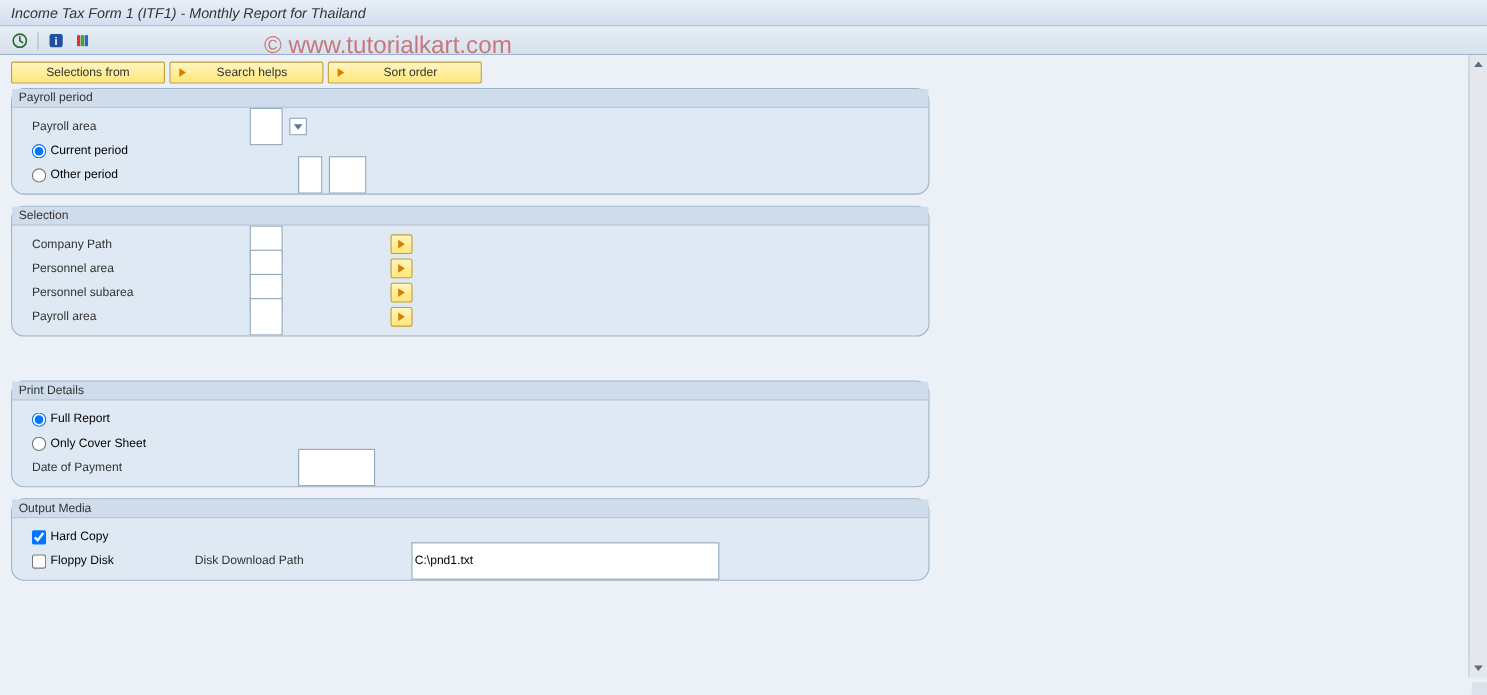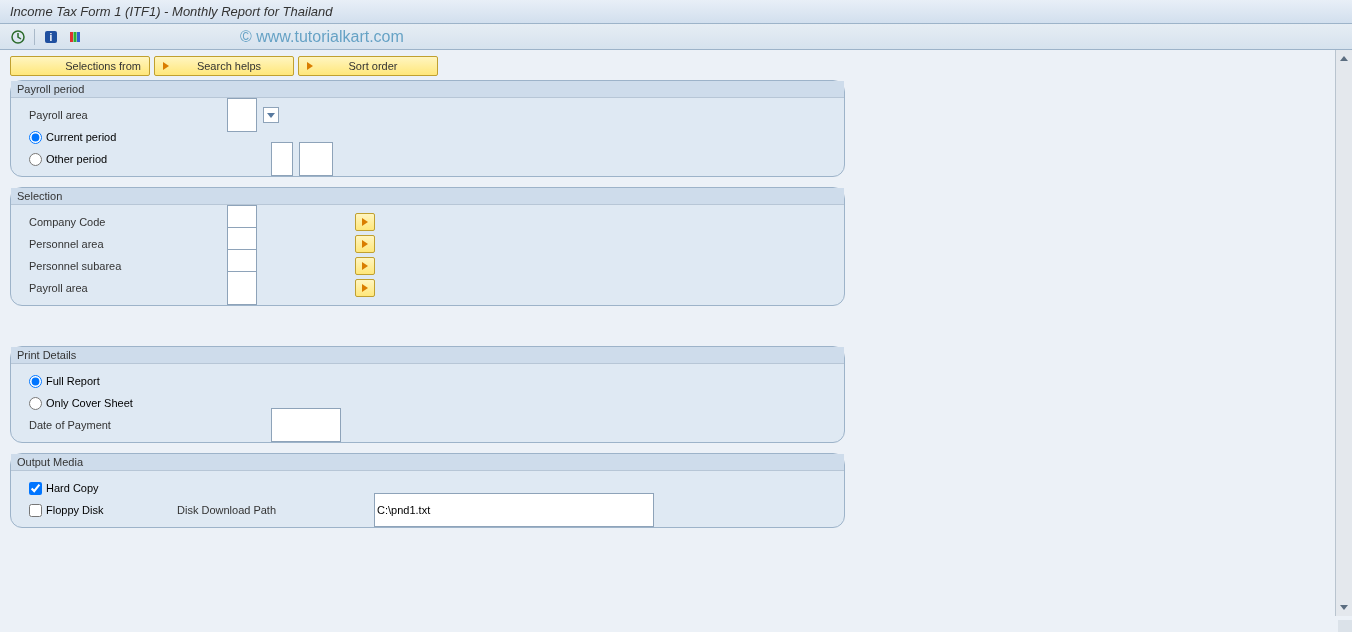--- a/index.html
+++ b/index.html
@@ -40,22 +40,22 @@
   }
   .toolbar-sep {
     width: 1px;
     height: 16px;
     background: #a9b9c9;
   }
   .watermark {
     position: absolute;
     top: 28px;
     left: 240px;
-    font-size: 16px;
-    color: #0369a1;
+    font-size: 22px;
+    color: #b91c1c;
     opacity: 0.55;
     pointer-events: none;
     z-index: 100;
     font-family: "Segoe UI", Arial, sans-serif;
   }
   .content-wrap {
     position: relative;
     background: #ecf1f7;
     height: calc(100% - 48px);
     padding: 6px 10px;
@@ -71,21 +71,21 @@
     border: 1px solid #c0a030;
     border-radius: 2px;
     padding: 2px 8px;
     font-size: 11px;
     height: 20px;
     display: inline-flex;
     align-items: center;
     gap: 4px;
     cursor: pointer;
     min-width: 140px;
-    justify-content: flex-end;
+    justify-content: center;
     color: #333;
   }
   .group-box {
     border: 1px solid #9db3c9;
     background: #dfe9f3;
     margin-bottom: 10px;
     border-radius: 12px;
     width: 835px;
   }
   .group-title {
@@ -273,21 +273,21 @@
         <input type="text" style="width: 22px;" value="">
         <input type="text" style="width: 34px;" value="">
       </div>
     </div>
   </div>
 
   <div class="group-box">
     <div class="group-title">Selection</div>
     <div class="group-body">
       <div class="row">
-        <span class="label">Company Code</span>
+        <span class="label">Company Path</span>
         <input type="text" class="input-sm" value="" style="">
         <span class="ext-btn" style="margin-left:92px">
             <span class="arrow-right"></span>
           </span>
       </div>
       <div class="row">
         <span class="label">Personnel area</span>
         <input type="text" class="input-sm" value="" style="">
         <span class="ext-btn" style="margin-left:92px">
             <span class="arrow-right"></span>

